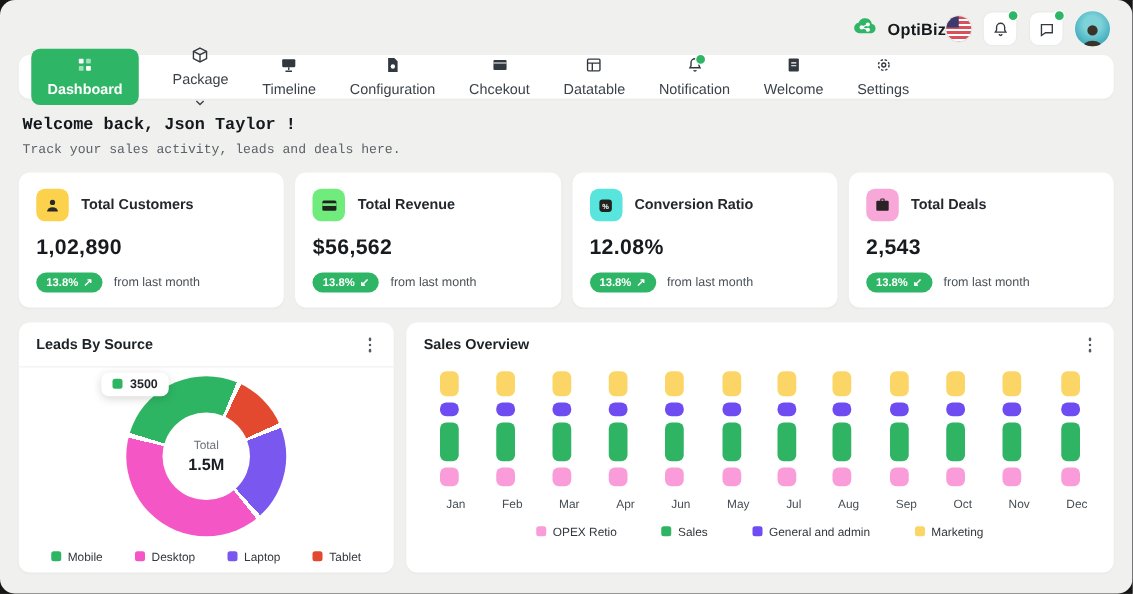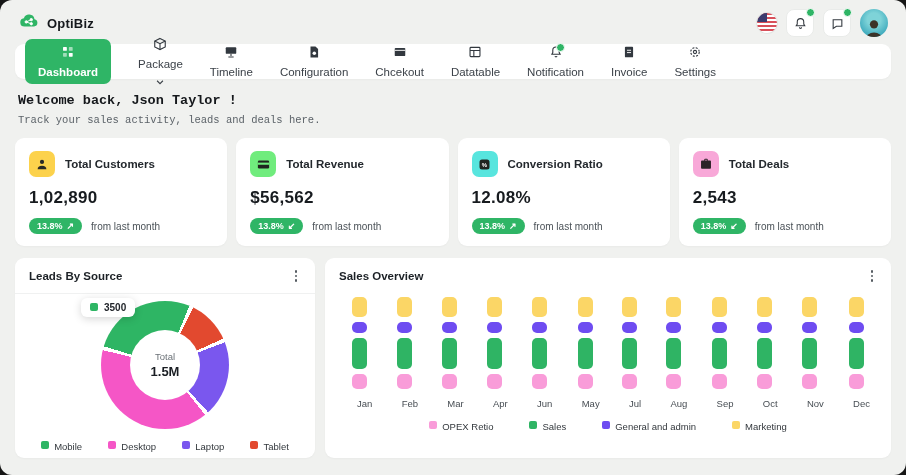--- a/index.html
+++ b/index.html
@@ -1,19 +1,19 @@
 <!DOCTYPE html>
 <html><head>
 <meta charset="utf-8">
 <style>
   html,body{margin:0;padding:0;background:#161616;font-family:"Liberation Sans",sans-serif;}
   .page{width:906px;height:475px;margin:0 auto;background:#f0f1ef;border-radius:12px;overflow:hidden;position:relative;}
 
   
-  .hdr{display:flex;justify-content:space-between;align-items:center;padding:9px 18px 5px;}
+  .hdr{display:flex;justify-content:flex-end;align-items:center;padding:9px 18px 5px;}
   .brand{display:flex;align-items:center;gap:7px;}
   .brand-name{font-size:13px;font-weight:bold;color:#15181c;letter-spacing:.2px;}
   .hdr-actions{display:flex;align-items:center;gap:9px;}
   .flag{width:20px;height:20px;border-radius:50%;overflow:hidden;position:relative;background:repeating-linear-gradient(#d8505a 0 2px,#fff 2px 4px);box-shadow:0 0 0 1px #e3e4e2;}
   .flag i{position:absolute;left:0;top:0;width:10px;height:9px;background:#3c3b6e;}
   .icon-tile{width:26px;height:26px;background:#fff;border:1px solid #e9ebe9;border-radius:8px;display:flex;align-items:center;justify-content:center;position:relative;color:#343a40;}
   .dot{position:absolute;top:-2px;right:-2px;width:7px;height:7px;background:#2fb566;border:1.5px solid #fff;border-radius:50%;display:block;}
   .avatar{width:28px;height:28px;border-radius:50%;background:radial-gradient(circle at 50% 38%,#7ed3d8 0 30%,#46afc0 70%);overflow:hidden;position:relative;}
   .avatar svg{position:absolute;bottom:-2px;left:3px;}
 
@@ -188,21 +188,21 @@
           </span>
           <span>Notification</span>
         </div>
         <div class="nav-item">
           <span class="nav-ic">
             <svg width="14" height="14" viewBox="0 0 24 24" fill="none" stroke="currentColor" stroke-width="1.9">
               <rect x="5" y="3" width="14" height="18" rx="1.5" fill="currentColor" stroke="none"></rect>
               <path d="M8.5 9h7M8.5 13h7" stroke="#fff" stroke-width="1.6"></path>
             </svg>
           </span>
-          <span>Invoice</span>
+          <span>Welcome</span>
         </div>
         <div class="nav-item">
           <span class="nav-ic">
             <svg width="14" height="14" viewBox="0 0 24 24" fill="none" stroke="currentColor" stroke-width="1.9">
               <circle cx="12" cy="12" r="7.3" stroke-dasharray="3.4 2.4"></circle>
               <circle cx="12" cy="12" r="2.7"></circle>
             </svg>
           </span>
           <span>Settings</span>
         </div>

